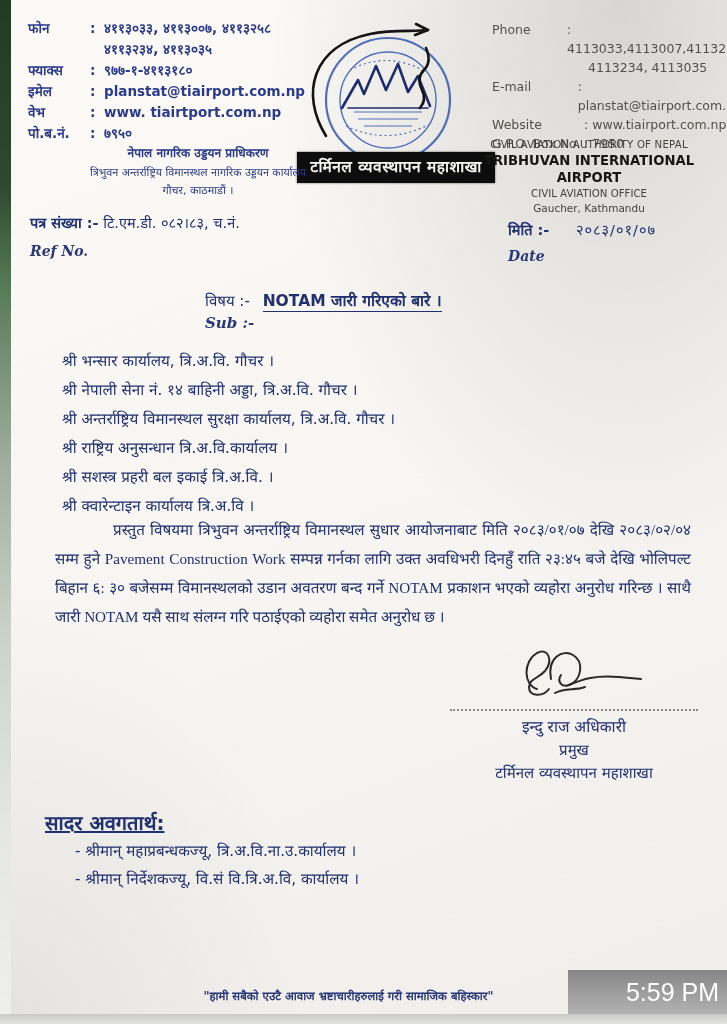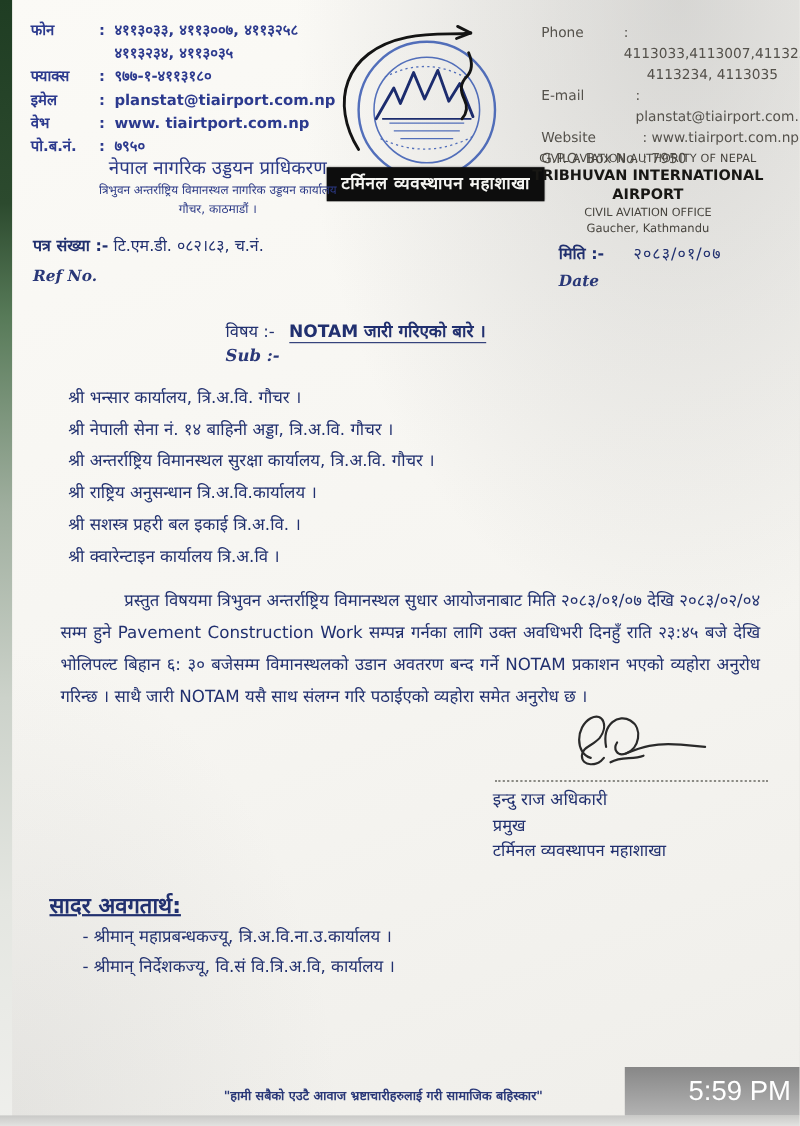--- a/index.html
+++ b/index.html
@@ -35,21 +35,21 @@
     text-align:center; line-height:31px; letter-spacing:.5px;
     box-shadow:0 0 2px rgba(0,0,0,.6);
   }
   
   .contact-right { position:absolute; left:492px; top:20px; width:250px; color:#54514b; font-size:12.5px; }
   .contact-right .row { display:flex; line-height:19px; }
   .contact-right .lab { width:92px; }
   .contact-right .wrap2 { margin-left:96px; line-height:19px; }
   
   .org-np { position:absolute; left:48px; top:143px; width:300px; text-align:center; color:#2b3986; }
-  .org-np .l1 { font-size:17px; font-weight:normal; line-height:20px; }
+  .org-np .l1 { font-size:12px; font-weight:bold; line-height:20px; }
   .org-np .l2 { font-size:10.8px; line-height:19px; }
   .org-np .l3 { font-size:11px; line-height:18px; }
   .org-en { position:absolute; left:455px; top:137px; width:268px; text-align:center; color:#46433d; }
   .org-en .l1 { font-size:10.2px; line-height:15px; letter-spacing:.2px; }
   .org-en .l2 { font-size:13.2px; font-weight:bold; color:#181714; line-height:17px; }
   .org-en .l3 { font-size:10.2px; line-height:15px; }
   .org-en .l4 { font-size:10.5px; line-height:15px; }
   
   .ink { color:#21306f; }
   .refline { position:absolute; left:30px; top:212px; font-size:14.5px; }
@@ -61,25 +61,25 @@
   .date-sub { position:absolute; left:508px; top:248px; font-size:14px; }
   
   .subject { position:absolute; left:205px; top:289px; font-size:15px; }
   .subject .txt { font-weight:bold; border-bottom:1.5px solid #21306f; padding-bottom:1px; margin-left:8px; font-size:15.5px; }
   .sub-sub { position:absolute; left:205px; top:314px; font-size:15px; }
   
   .addr { position:absolute; left:62px; top:347px; font-size:15.2px; }
   .addr div { line-height:29px; white-space:nowrap; }
   
   .body-par {
-    position:absolute; left:55px; top:532px; width:636px;
-    font-size:15.2px; line-height:29px; text-align:justify; text-indent:58px;
-  }
-  
-  .sig { position:absolute; left:448px; top:645px; width:252px; }
+    position:absolute; left:55px; top:515px; width:636px;
+    font-size:15.2px; line-height:29px; text-align:justify; text-indent:58px;font-family:Liberation Serif, serif;
+  }
+  
+  .sig { position:absolute; left:448px; top:645px; width:252px; text-align:center; }
   .sig svg { display:block; margin:0 auto; }
   .sig .dots { border-top:2px dotted #8a8a84; width:248px; margin:2px auto 4px; }
   .sig .nm { font-size:15.5px; line-height:24px; }
   .sig .ti { font-size:15px; line-height:23px; }
   .sig .dp { font-size:15px; line-height:23px; }
   
   .cc { position:absolute; left:45px; top:809px; font-size:15.2px; }
   .cc .hd { font-weight:bold; text-decoration:underline; line-height:28px; font-size:20px; }
   .cc .it { line-height:28px; white-space:nowrap;margin-left:30px; }
   

